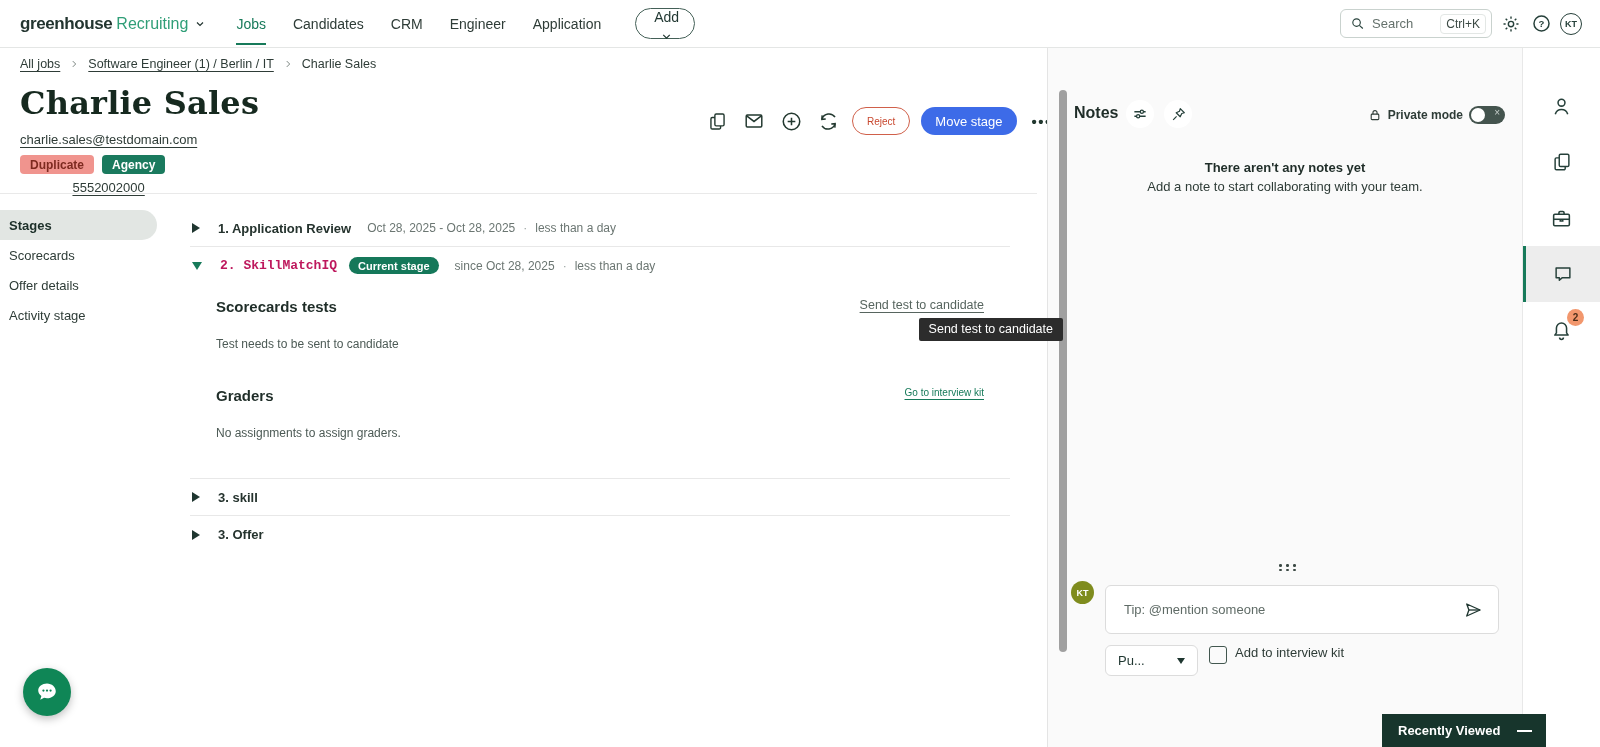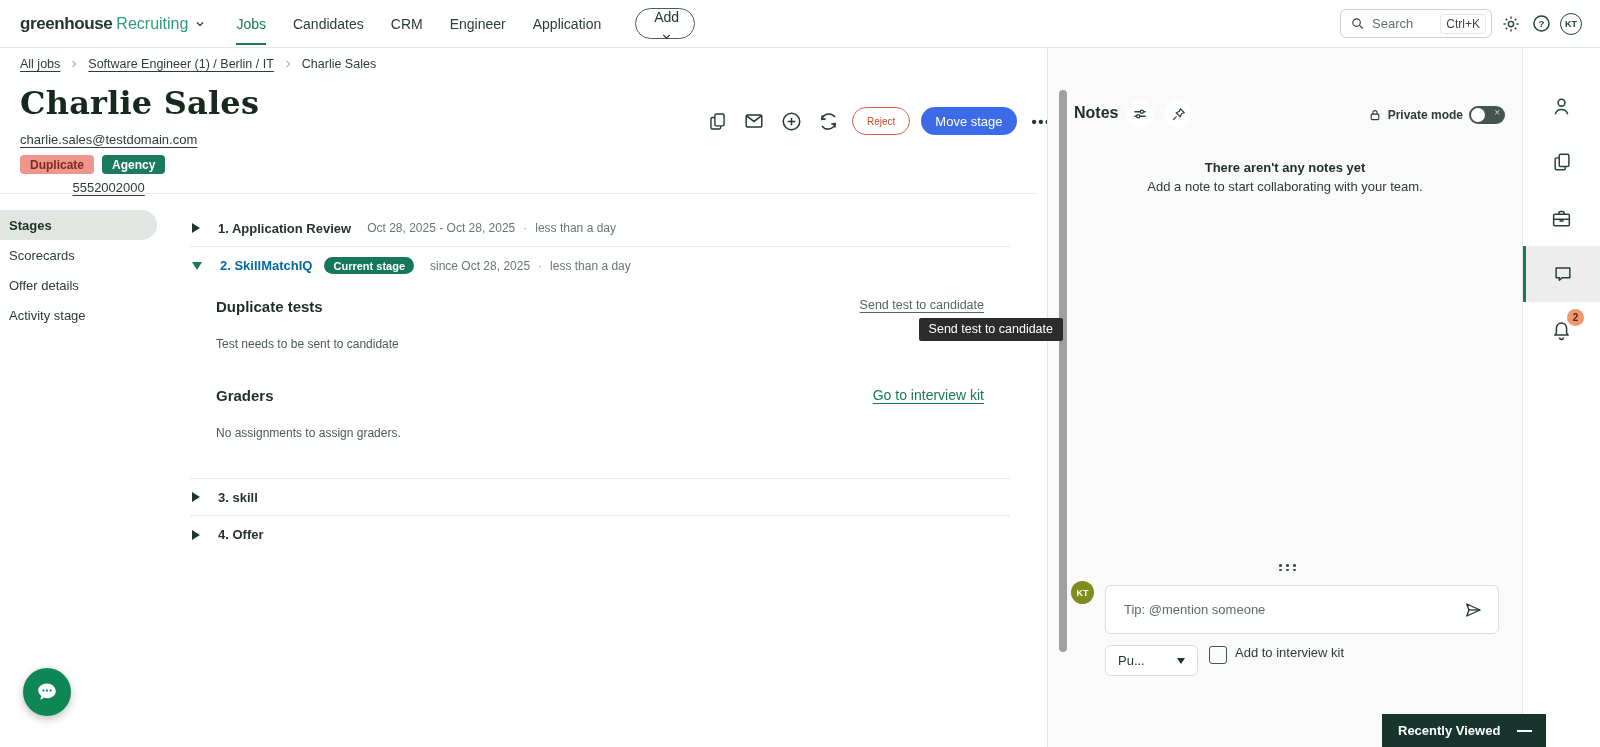--- a/index.html
+++ b/index.html
@@ -62,29 +62,29 @@
   .side-item { height:30px; display:flex; align-items:center; padding-left:9px; font-size:13px; color:#2e3c37; cursor:pointer; }
   .side-item.active { background:#e2e6e3; border-radius:0 16px 16px 0; font-weight:700; color:#1c2f29; }
 
   
   .stage-list { position:absolute; left:190px; top:210px; width:820px; }
   .stage-row { display:flex; align-items:center; gap:8px; height:37px; cursor:pointer; }
   .row-border { border-bottom:1px solid #e8e8e8; }
   .tri-right { width:0; height:0; border-left:8px solid #1f3630; border-top:5px solid transparent; border-bottom:5px solid transparent; margin:0 2px; }
   .tri-down { width:0; height:0; border-top:8px solid #177a5a; border-left:5px solid transparent; border-right:5px solid transparent; margin:0 2px; }
   .stage-name { font-size:13px; font-weight:700; color:#25332e; margin-left:8px; }
-  .stage-name.current { color:#0369a1; }
+  .stage-name.current { color:#be185d;font-family:Liberation Mono, monospace; }
   .stage-dates { font-size:12px; color:#6b7672; margin-left:8px; }
   .dot-sep { color:#9aa3a0; font-size:12px; }
   .current-badge { background:#15785a; color:#fff; font-size:11px; font-weight:700; border-radius:9px; padding:2.5px 9px; margin-left:4px; }
   .stage-expanded { padding:14px 26px 38px 26px; border-bottom:1px solid #e8e8e8; }
   .section-head { display:flex; justify-content:space-between; align-items:flex-start; }
   .section-title { font-size:15px; font-weight:700; color:#1f2d28; }
   .section-link-gray { font-size:12.5px; color:#57655f; text-decoration:underline; text-underline-offset:2.5px; cursor:pointer; }
-  .section-link-green { font-size:14px; color:#177a5a; text-decoration:underline; text-underline-offset:2.5px; cursor:pointer; }
+  .section-link-green { font-size:10px; color:#177a5a; text-decoration:underline; text-underline-offset:2.5px; cursor:pointer; }
   .section-empty { font-size:12px; color:#4c5a55; margin-top:22px; }
   .graders-block { margin-top:36px; }
 
   .tooltip { position:absolute; top:318px; right:537px; background:#2c2c2c; color:#fff; font-size:12.5px;
     padding:4px 10px 5px 10px; border-radius:2px; white-space:nowrap; z-index:40; }
 
   .scroll-thumb { position:absolute; left:1059px; top:90px; width:8px; height:562px; background:#a0a0a0; border-radius:4px; z-index:30; cursor:grab; }
 
   
   .notes-panel { position:absolute; left:1047px; top:48px; width:475px; height:699px; background:#fafafa; border-left:1px solid #e4e4e4; }
@@ -273,42 +273,42 @@
       <span class="tri-down"></span>
       <span class="stage-name current">2. SkillMatchIQ</span>
       <span class="current-badge">Current stage</span>
       <span class="stage-dates">since Oct 28, 2025</span>
       <span class="dot-sep">·</span>
       <span class="stage-dates" style="margin-left:0;">less than a day</span>
     </div>
 
     <div class="stage-expanded">
       <div class="section-head">
-        <span class="section-title">Duplicate tests</span>
+        <span class="section-title">Scorecards tests</span>
         <span class="section-link-gray">Send test to candidate</span>
       </div>
       <div class="section-empty">Test needs to be sent to candidate</div>
 
       <div class="graders-block">
         <div class="section-head">
           <span class="section-title">Graders</span>
           <span class="section-link-green">Go to interview kit</span>
         </div>
         <div class="section-empty">No assignments to assign graders.</div>
       </div>
     </div>
 
     <div class="stage-row row-border">
       <span class="tri-right"></span>
       <span class="stage-name">3. skill</span>
     </div>
 
     <div class="stage-row">
       <span class="tri-right"></span>
-      <span class="stage-name">4. Offer</span>
+      <span class="stage-name">3. Offer</span>
     </div>
   </section>
 
   <div class="tooltip">Send test to candidate</div>
 
   <div class="scroll-thumb"></div>
 
   <aside class="notes-panel">
     <div class="notes-title">Notes</div>
     <div class="panel-icon-circle filter-pos">

